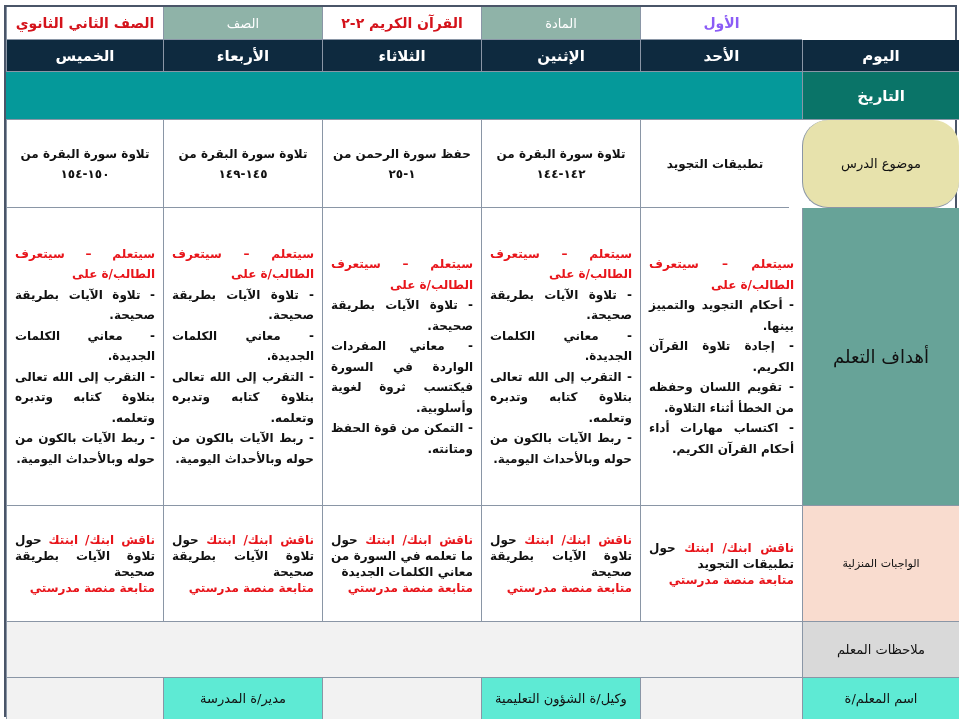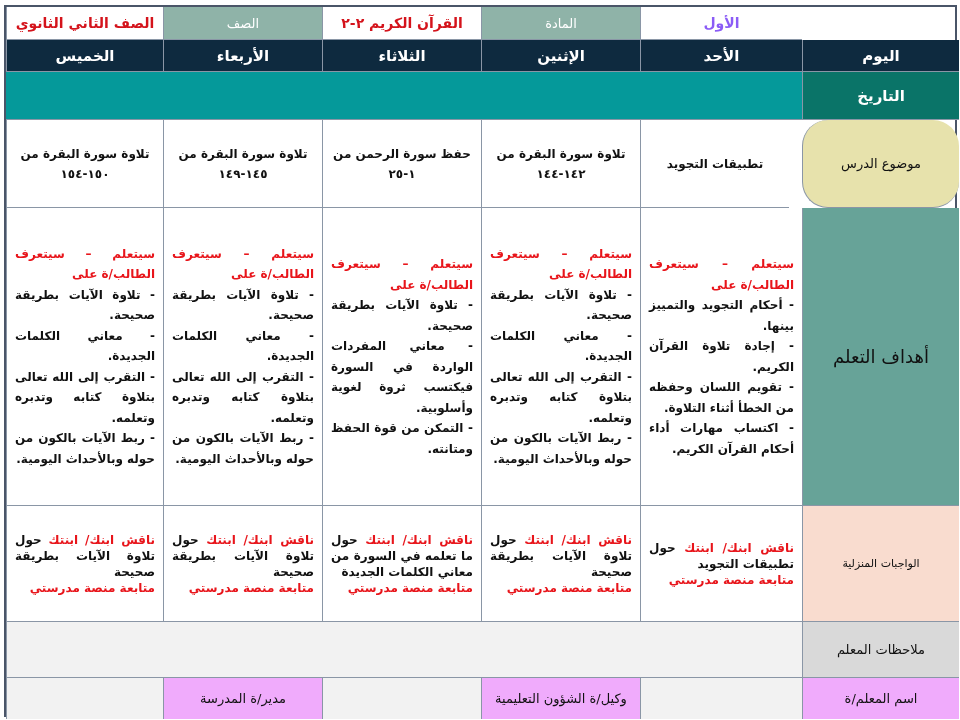--- a/index.html
+++ b/index.html
@@ -17,21 +17,21 @@
   .hdr-label { background: #8fb3a8; color: #ffffff; font-size: 13px; }
   .hdr-white { background: #ffffff; font-size: 14px; font-weight: bold; }
   .day { background: #0e2a3f; color: #ffffff; font-size: 15px; font-weight: bold; }
   .date-bar { background: #05999a; }
   .date-label { background: #0a7468; color: #ffffff; font-size: 15px; font-weight: bold; }
   .topic-label { background: #e7e2ac; color: #111; font-size: 13px; border-radius: 26px; }
   .goals-label { background: #67a398; color: #111; font-size: 18px; }
   .hw-label { background: #f9dccf; color: #111; font-size: 11px; }
   .notes-label { background: #d9d9d9; color: #111; font-size: 13px; }
   .notes-area { background: #f2f2f2; }
-  .sig-label { background: #f0abfc; color: #111; font-size: 13px; }
+  .sig-label { background: #5eead4; color: #111; font-size: 13px; }
   .sig-empty { background: #f2f2f2; }
   .body-cell { background: #ffffff; }
   .topic-text { font-size: 12px; font-weight: bold; color: #111; padding: 0 8px; line-height: 20px; }
   .goals {
     display: block; text-align: justify; font-size: 12px; font-weight: bold; color: #111;
     line-height: 20.5px; padding: 0 8px;
   }
   .goals .lead { color: #e8151b; display: block; }
   .hw { display: block; text-align: justify; font-size: 12px; font-weight: bold; color: #111; line-height: 16px; padding: 0 8px; }
   .red { color: #e8151b; }

